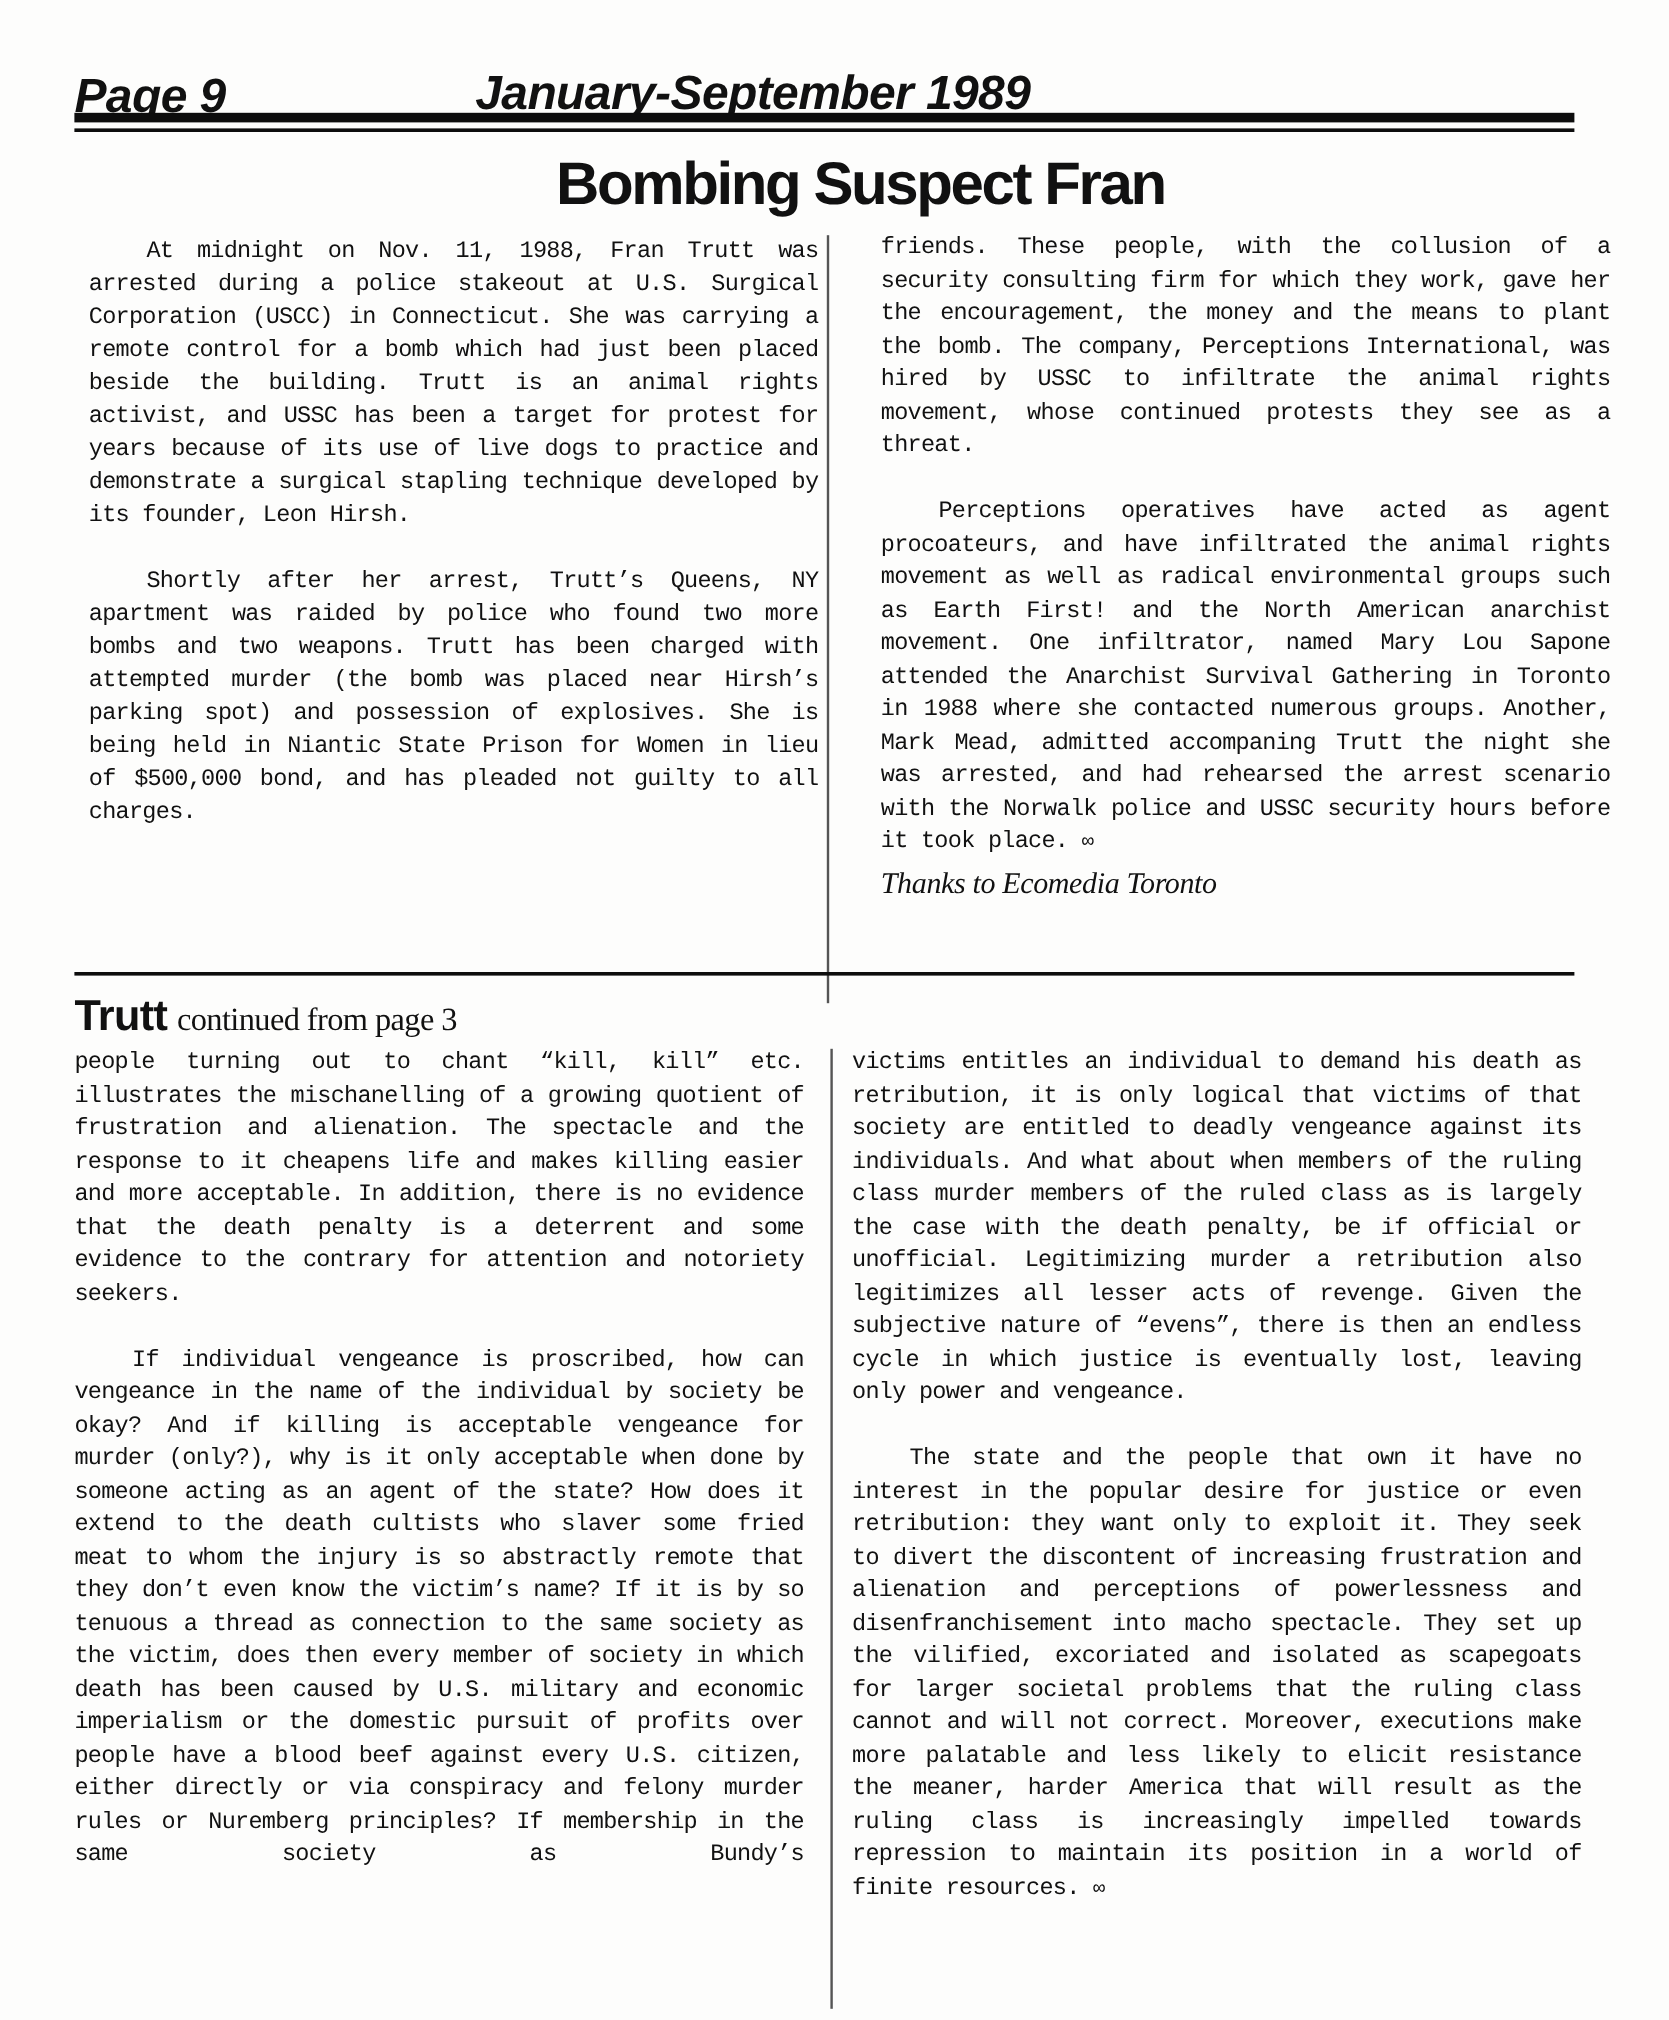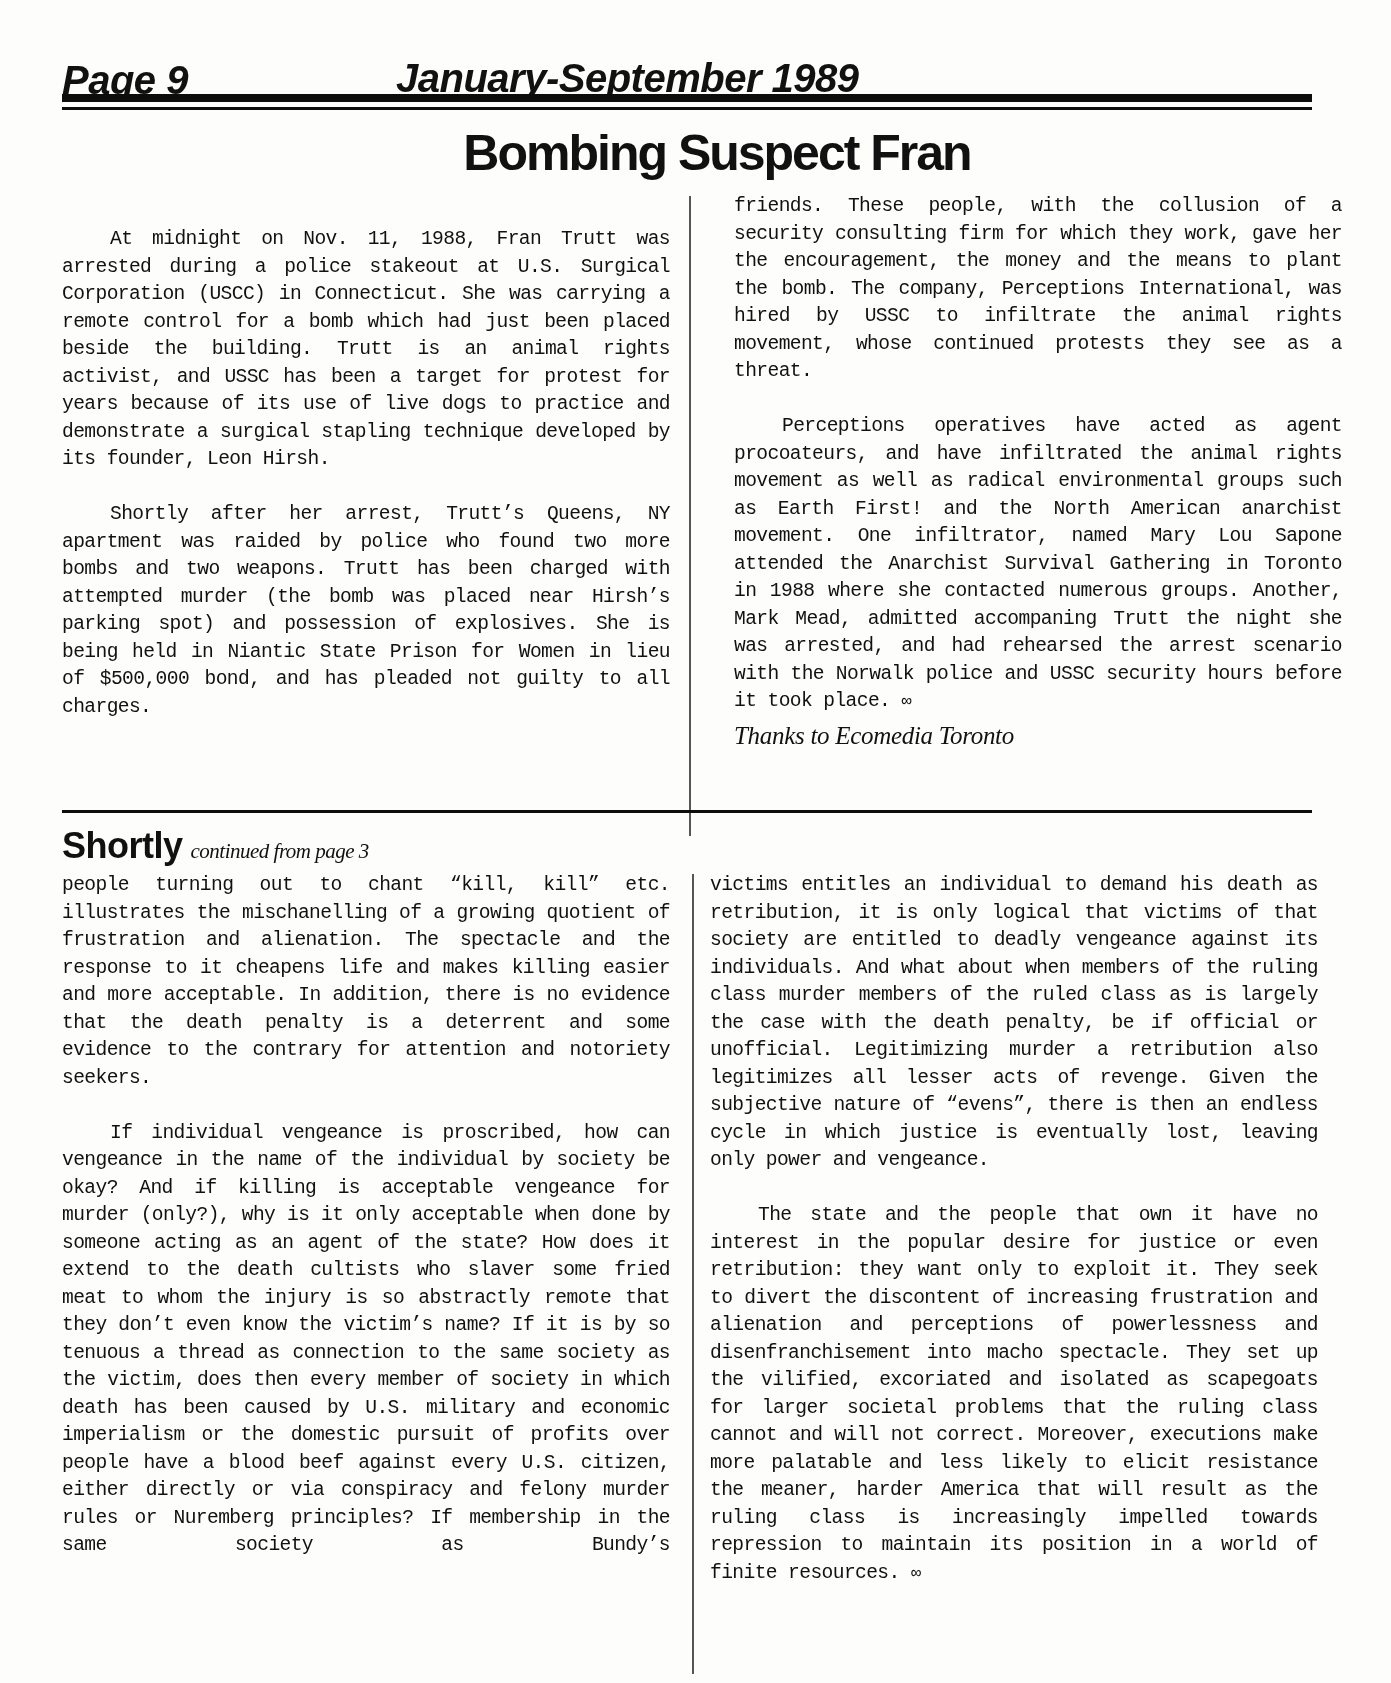--- a/index.html
+++ b/index.html
@@ -53,21 +53,21 @@
     text-align: justify;
     letter-spacing: -0.6px;
   }
   .body-text p { margin: 0; text-indent: 48px; }
   .body-text p.noindent { text-indent: 0; }
   .body-text p + p { margin-top: 27.5px; }
   .col {
     position: absolute;
     width: 608px;
   }
-  .col-a1 { left: 0; top: 146px; margin-top: 30px; }
+  .col-a1 { left: 12px; top: 146px; }
   .col-b1 { left: 672px; top: 143px; }
   .divider-1 {
     position: absolute; left: 627px; top: 146px; width: 2px; height: 640px; background: #555;
   }
   .credit {
     font-family: "Liberation Serif", serif;
     font-style: italic;
     font-size: 25px;
     margin-top: 6px;
     letter-spacing: -0.3px;
@@ -79,22 +79,21 @@
     position: absolute; left: 0; top: 775px;
   }
   .section-head .title {
     font-family: "Liberation Sans", sans-serif;
     font-weight: bold;
     font-size: 36px;
     letter-spacing: -0.5px;
   }
   .section-head .sub {
     font-family: "Liberation Serif", serif;
-    font-style: italic;
-    font-size: 21px;
+    font-size: 27px;
     letter-spacing: -0.5px;
     margin-left: 4px;
   }
   .col-a2 { left: 0; top: 822px; }
   .col-b2 { left: 648px; top: 822px; }
   .divider-2 {
     position: absolute; left: 630px; top: 824px; width: 2px; height: 800px; background: #555;
   }
   .inf { font-size: 17px; }
 </style>
@@ -121,21 +120,21 @@
 
   <div class="col col-b1 body-text">
     <p class="noindent">friends. These people, with the collusion of a security consulting firm for which they work, gave her the encouragement, the money and the means to plant the bomb. The company, Perceptions International, was hired by USSC to infiltrate the animal rights movement, whose continued protests they see as a threat.</p>
     <p><span>Perceptions operatives have acted as agent procoateurs, and have infiltrated the animal rights movement as well as radical environmental groups such as Earth First! and the North American anarchist movement. One infiltrator, named Mary Lou Sapone attended the Anarchist Survival Gathering in Toronto in 1988 where she contacted numerous groups. Another, Mark Mead, admitted accompaning Trutt the night she was arrested, and had rehearsed the arrest scenario with the Norwalk police and USSC security hours before it took place.</span> <span class="inf">∞</span></p>
     <div class="credit">Thanks to Ecomedia Toronto</div>
   </div>
 
   <div class="rule-mid"></div>
 
   <div class="section-head">
-    <span class="title">Shortly</span>
+    <span class="title">Trutt</span>
     <span class="sub">continued from page 3</span>
   </div>
 
   <div class="col col-a2 body-text">
     <p class="noindent">people turning out to chant “kill, kill” etc. illustrates the mischanelling of a growing quotient of frustration and alienation. The spectacle and the response to it cheapens life and makes killing easier and more acceptable. In addition, there is no evidence that the death penalty is a deterrent and some evidence to the contrary for attention and notoriety seekers.</p>
     <p style="text-align-last: justify;">If individual vengeance is proscribed, how can vengeance in the name of the individual by society be okay? And if killing is acceptable vengeance for murder (only?), why is it only acceptable when done by someone acting as an agent of the state? How does it extend to the death cultists who slaver some fried meat to whom the injury is so abstractly remote that they don’t even know the victim’s name? If it is by so tenuous a thread as connection to the same society as the victim, does then every member of society in which death has been caused by U.S. military and economic imperialism or the domestic pursuit of profits over people have a blood beef against every U.S. citizen, either directly or via conspiracy and felony murder rules or Nuremberg principles? If membership in the same society as Bundy’s</p>
   </div>
 
   <div class="divider-2"></div>
 

